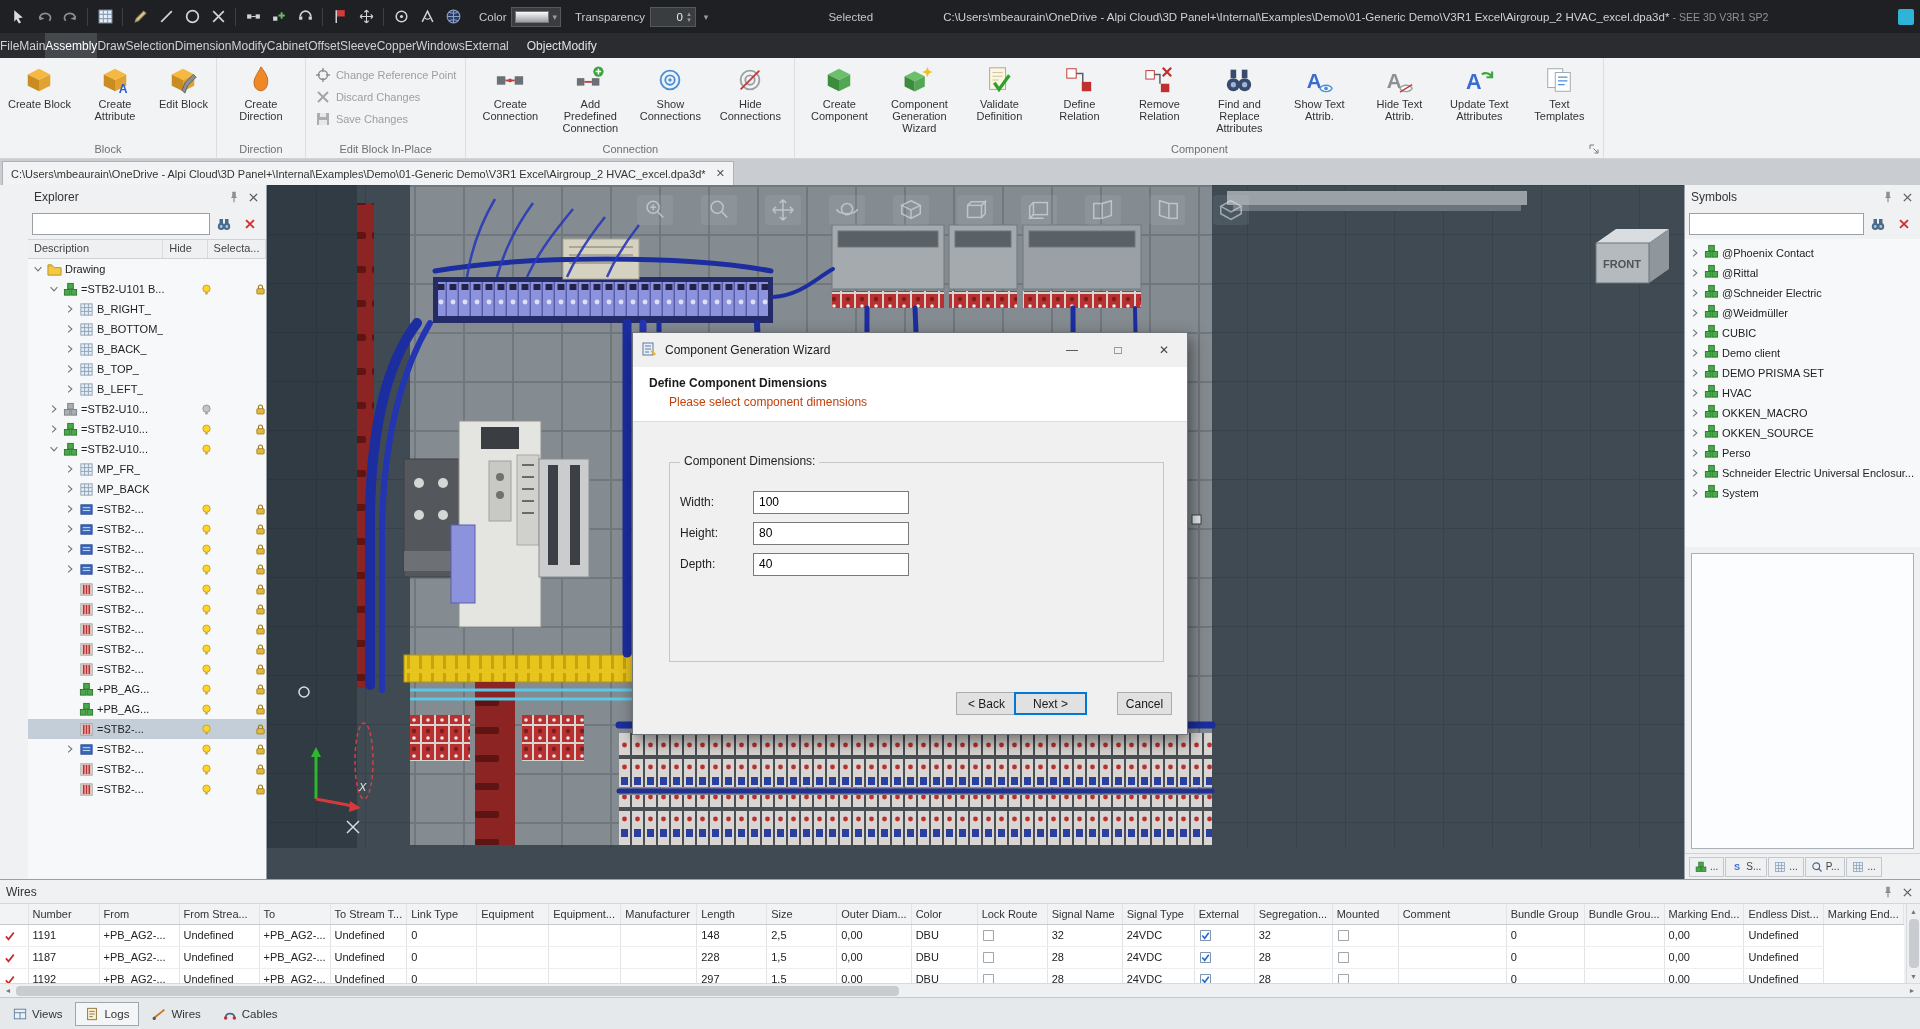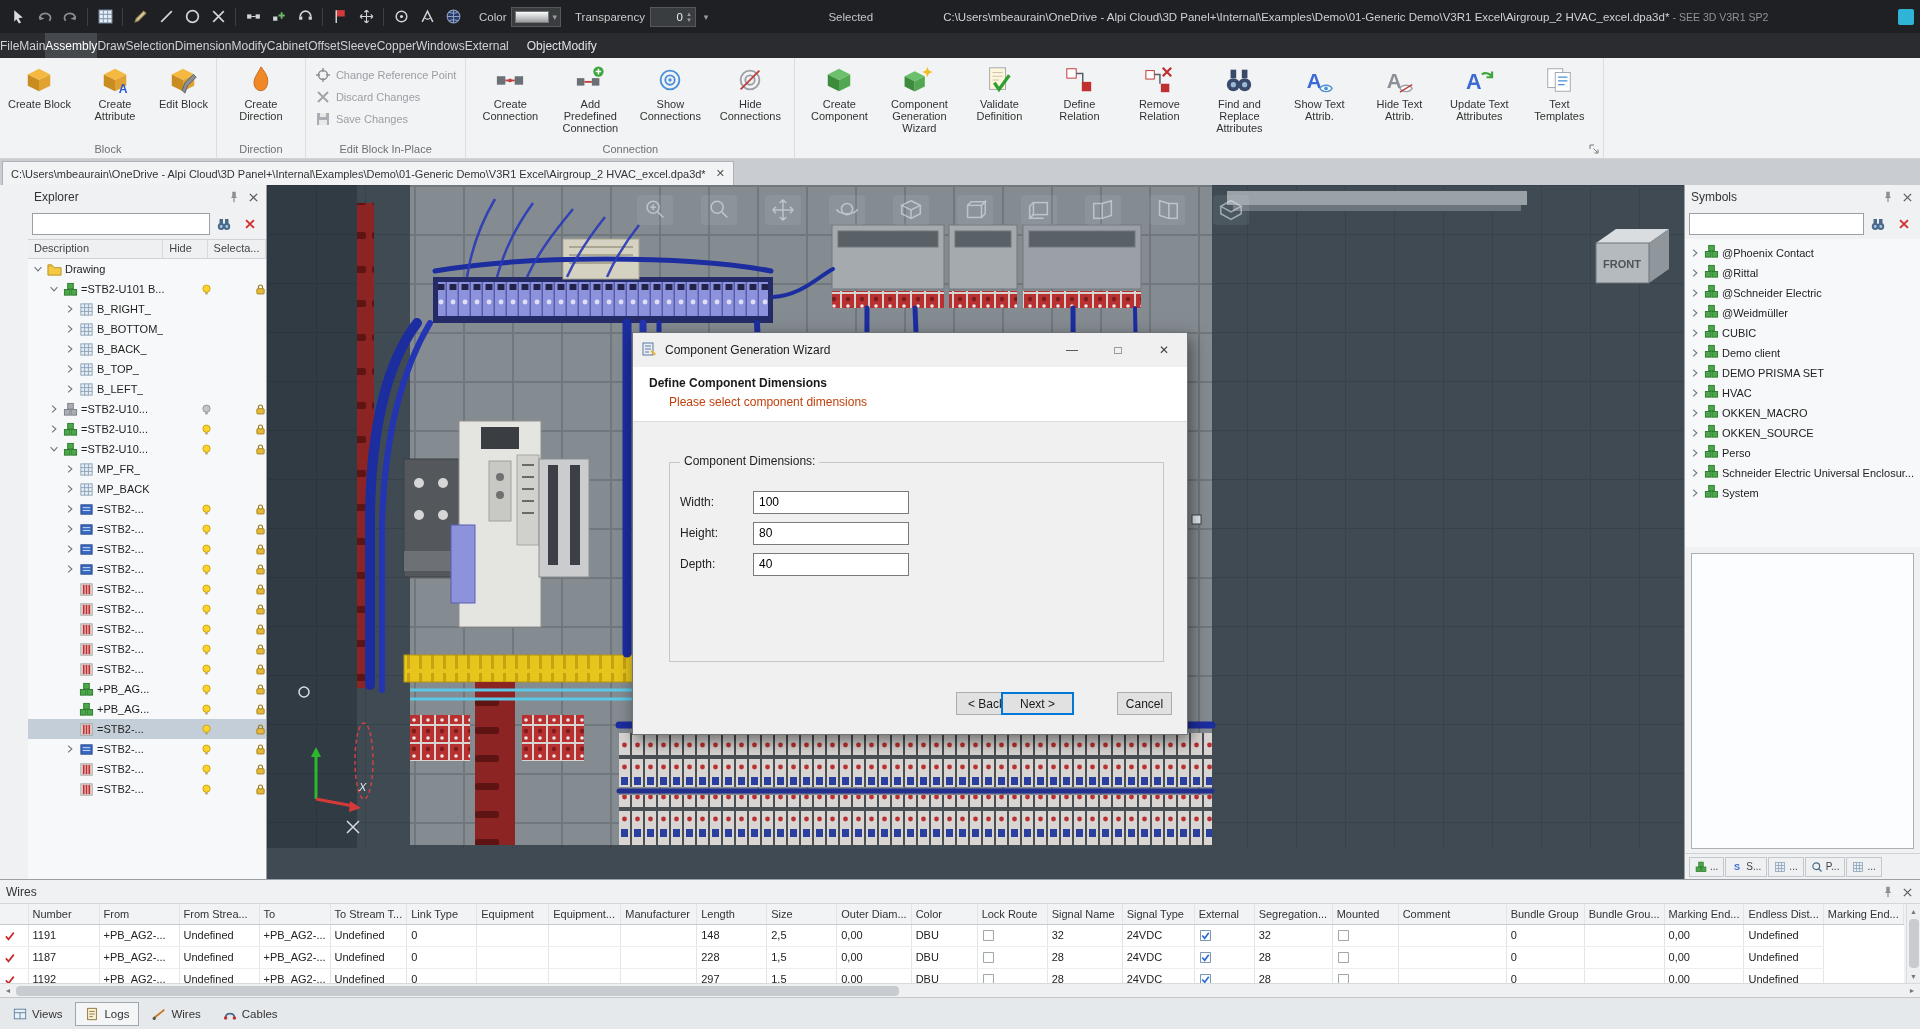--- a/index.html
+++ b/index.html
@@ -124,21 +124,21 @@
 .wz-body{flex:1;position:relative;}
 .groupbox{position:absolute;left:36px;top:40px;width:495px;height:200px;border:1px solid #c6c6c6;}
 .gb-label{position:absolute;top:-9px;left:10px;background:#f0f0f0;padding:0 4px;color:#222;}
 .wz-row{display:flex;align-items:center;margin:0 0 7px 10px;height:24px;}
 .wz-row:first-of-type{margin-top:27px;}
 .wz-lab{width:73px;color:#222;}
 .wz-input{width:156px;height:23px;border:1px solid #7a7a7a;background:#fff;padding:0 5px;font:inherit;}
 .wz-footer{height:52px;flex:none;position:relative;}
 .wz-btn{position:absolute;top:10px;height:23px;border:1px solid #adadad;background:#e1e1e1;font:inherit;font-size:12px;color:#1a1a1a;}
 .wz-btn.back{left:323px;width:61px;}
-.wz-btn.next{left:368px;width:73px;border:2px solid #0078d7;}
+.wz-btn.next{left:381px;width:73px;border:2px solid #0078d7;}
 .wz-btn.cancel{left:484px;width:55px;}
 </style>
 </head>
 <body>
 
 <div id="app">
 
   <header class="titlebar">
     <div class="qat" id="qat">
         <span class="qat-btn">
@@ -473,20 +473,21 @@
           </div>
           <div class="rbtn">
             <svg class="ic" width="30" height="30" viewBox="0 0 32 32">
               <rect x="4" y="4" width="16" height="20" fill="#fff" stroke="#a0a6ac"></rect>
               <rect x="12" y="8" width="16" height="20" fill="#fff" stroke="#a0a6ac"></rect>
               <path d="M15 13h10M15 17h10M15 21h7" stroke="#4a90d8" stroke-width="1.4"></path>
             </svg>
             <span class="rb-label">Text Templates</span>
           </div>
         </div>
+        <div class="rg-label">Component</div>
         <span class="rg-launcher">
           <svg width="11" height="11" viewBox="0 0 11 11">
             <path d="M1 1h4M1 1v4M4.5 4.5l4 4M9 5.5V9H5.5" stroke="#777" fill="none"></path>
           </svg>
         </span>
       </div>
     </div>
 
   <div class="doctabbar">
     <div class="doctab">

